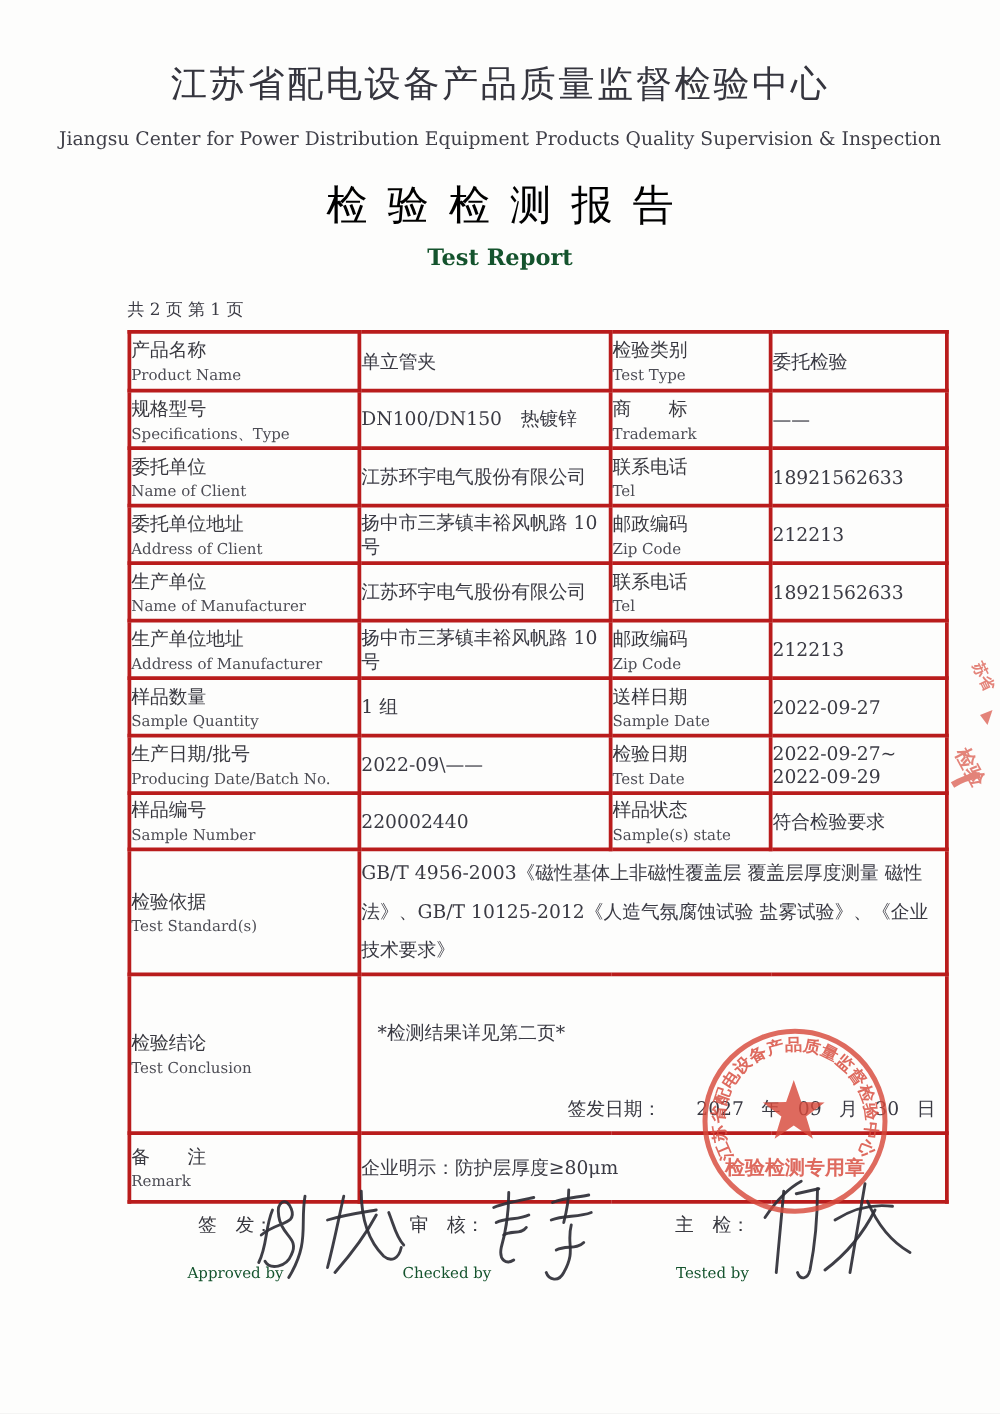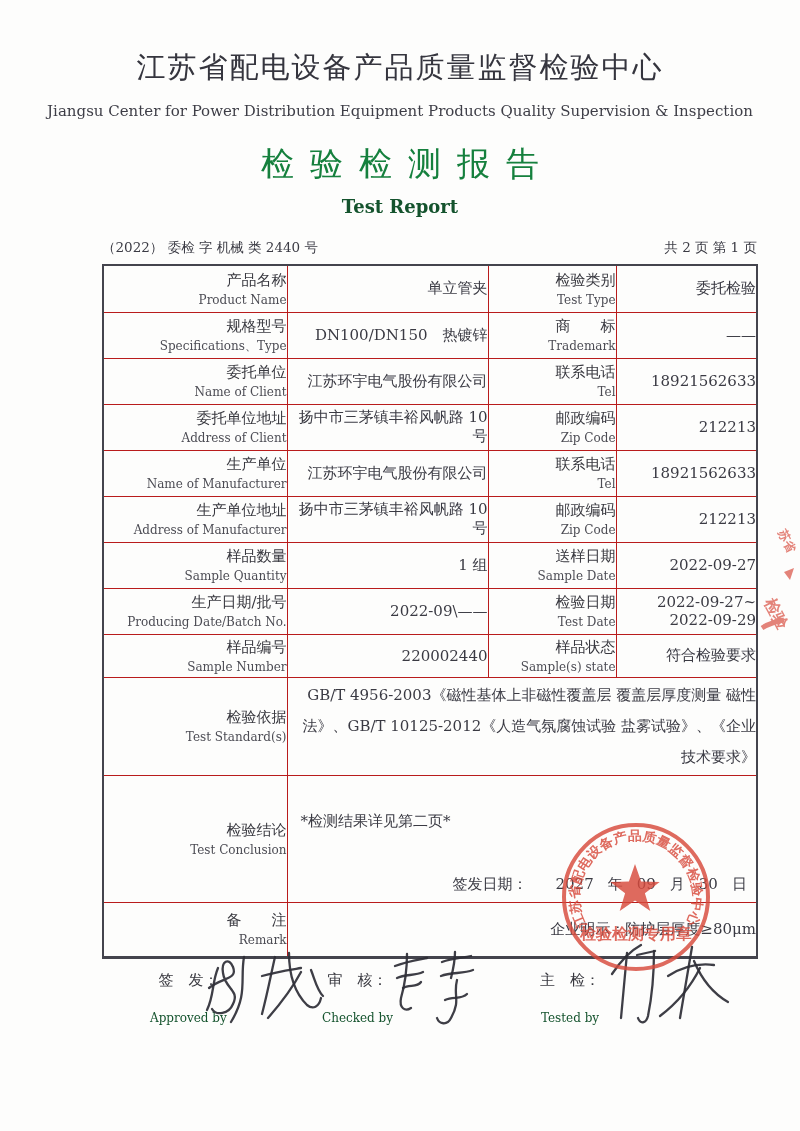--- a/index.html
+++ b/index.html
@@ -6,30 +6,30 @@
   .page{
     position:relative;width:800px;height:1131px;margin:0 auto;
     background:#fdfdfc;overflow:hidden;
     font-family:"DejaVu Serif","Liberation Serif",serif;
     color:#3a3a43;
   }
   .abs{position:absolute;}
   
   .org-cn{top:48px;left:0;width:100%;text-align:center;font-size:29px;letter-spacing:2px;color:#35353e;}
   .org-en{top:102px;left:0;width:100%;text-align:center;font-size:15px;color:#3e3e47;}
-  .title-cn{top:142px;left:0;width:100%;text-align:center;font-size:33px;letter-spacing:16px;text-indent:16px;color:#15803d;}
+  .title-cn{top:142px;left:0;width:100%;text-align:center;font-size:33px;letter-spacing:16px;text-indent:16px;color:#000000;}
   .title-en{top:196px;left:0;width:100%;text-align:center;font-size:18px;font-weight:bold;color:#14532d;}
   .refline{top:239px;left:102px;width:655px;display:flex;justify-content:space-between;font-size:13.5px;color:#3b3b44;}
   
   table.report{
     position:absolute;left:102px;top:264px;border-collapse:collapse;
     border:2px solid #44444d;border-bottom-width:3px;table-layout:fixed;
   }
   table.report td{
-    border:1px solid #b91c1c;text-align:right;vertical-align:middle;
+    border:3px solid #b91c1c;text-align:left;vertical-align:middle;
     padding:2px 0;font-size:15px;color:#3a3a43;white-space:pre-line;
   }
   td .cn{font-size:15px;line-height:20px;color:#38383f;}
   td .en{font-size:12px;line-height:16px;margin-top:2px;color:#4c4c54;}
   tr.h47{height:47px;} tr.h46{height:46px;} tr.h43{height:43px;margin-top:24px;}
   tr.h93{height:93px;} tr.h127{height:127px;} tr.h55{height:55px;}
   td.left{text-align:left;padding-left:13px;padding-right:12px;}
   td.std-text{line-height:31px;font-size:14.5px;}
   td.concl{position:relative;vertical-align:top;text-align:left;}
   .concl-text{position:absolute;top:36px;left:13px;font-size:15px;}
@@ -50,21 +50,20 @@
 <body>
 
 <div class="page">
 
   <div class="abs org-cn">江苏省配电设备产品质量监督检验中心</div>
   <div class="abs org-en">Jiangsu Center for Power Distribution Equipment Products Quality Supervision &amp; Inspection</div>
   <div class="abs title-cn">检验检测报告</div>
   <div class="abs title-en">Test Report</div>
 
   <div class="abs refline">
-    <span>（2022）  委检 字 机械 类 2440 号</span>
     <span>共 2 页 第 1 页</span>
   </div>
 
   <table class="report">
     <colgroup>
         <col style="width:184px">
         <col style="width:201px">
         <col style="width:128px">
         <col style="width:141px">
       </colgroup>

